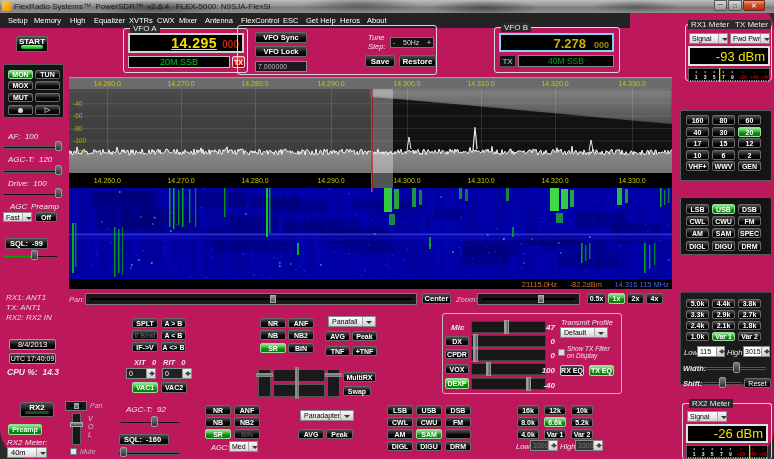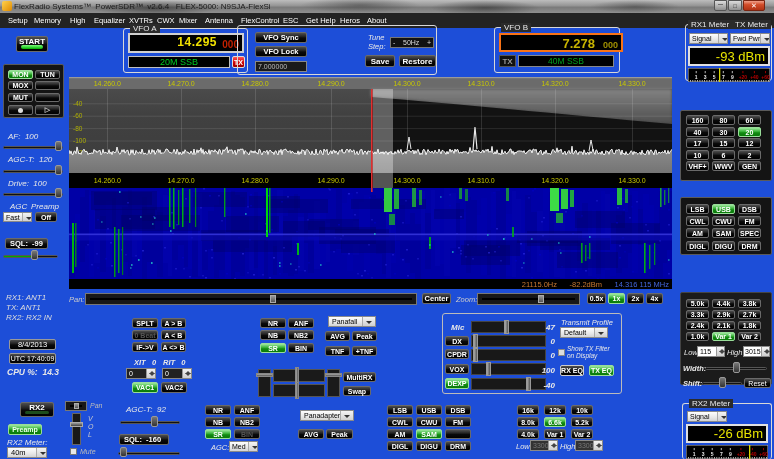--- a/index.html
+++ b/index.html
@@ -1,22 +1,22 @@
 <!DOCTYPE html>
 <html><head><meta charset="utf-8">
 <style>
 *{margin:0;padding:0;box-sizing:border-box;font-family:"Liberation Sans",sans-serif;}
 html,body{width:774px;height:459px;overflow:hidden;background:#2b2b2b;}
-#root{position:absolute;top:0;left:0;width:774px;height:459px;background:#1d4ed8;}
+#root{position:absolute;top:0;left:0;width:774px;height:459px;background:#be185d;border-radius:30px;}
 .abs{position:absolute;}
 
 #title{top:0;left:0;width:774px;height:13px;background:linear-gradient(180deg,#bdbdbd,#949494 45%,#7a7a7a 55%,#8f8f8f);}
 #title .t{position:absolute;left:14px;top:2px;font-size:8px;color:#1a1a1a;white-space:nowrap;}
 
-#menu{top:13px;left:0;width:774px;height:15px;background:#232323;color:#fff;font-size:7.5px;}
+#menu{top:13px;left:0;width:630px;height:15px;background:#232323;color:#fff;font-size:7.5px;}
 #menu span{position:absolute;top:3px;white-space:nowrap;}
 
 .btn{position:absolute;background:linear-gradient(180deg,#4e4e4e 0%,#222 40%,#0a0a0a 55%,#000);border:1px solid #6a6a6a;border-radius:2px;color:#fff;font-weight:bold;text-align:center;}
 .btn.green{background:linear-gradient(180deg,#9fe89f 0%,#35b035 45%,#128a12 60%,#0a7a0a);border-color:#9d9;color:#fff;}
 .btn.dim{color:#555;}
 .lab{position:absolute;color:#e8e8e8;white-space:nowrap;font-style:italic;}
 .grp{position:absolute;border:1px solid #d8d8d8;border-radius:3px;}
 .grp>.gl{position:absolute;top:-5px;left:6px;background:#2b2b2b;padding:0 3px;color:#e8e8e8;font-size:8px;line-height:9px;}
 .combo{position:absolute;background:linear-gradient(180deg,#fefefe,#e8e8e8 60%,#d4d4d4);border:1px solid #8a8a8a;color:#000;overflow:hidden;}
 .combo .ar{position:absolute;right:0;top:0;bottom:0;width:13px;background:linear-gradient(180deg,#f4f4f4,#d0d0d0);border-left:1px solid #aaa;}
@@ -126,21 +126,21 @@
 <div class="lab" style="left:90px;top:402px;font-size:7px;color:#bbb;">Pan</div>
 <div style="position:absolute;left:72px;top:413px;width:9px;height:32px;background:#181818;border:1px solid #666;"></div>
 <div style="position:absolute;left:70px;top:422px;width:13px;height:5px;background:linear-gradient(180deg,#999,#444);border:1px solid #aaa;"></div>
 <div class="lab" style="left:88px;top:415px;font-size:7px;color:#ccc;line-height:8px;">V<br>O<br>L</div>
 <div style="position:absolute;left:70px;top:448px;width:7px;height:7px;background:#e8e8e8;border:1px solid #777;"></div>
 <div class="lab" style="left:80px;top:448px;font-size:7px;color:#bbb;">Mute</div>
 
 <div class="grp" style="left:123px;top:28px;width:125px;height:45px;">
   <div class="gl">VFO A</div>
   <div style="position:absolute;left:4px;top:4px;width:116px;height:20px;background:#000;border:2px solid #d0d0d0;">
-    <span style="position:absolute;right:25px;top:0px;color:#f0e000;font-size:12px;font-weight:bold;letter-spacing:0.5px;">14.295</span>
+    <span style="position:absolute;right:25px;top:0px;color:#f0e000;font-size:14px;font-weight:bold;letter-spacing:0.5px;text-decoration:underline;">14.295</span>
     <span style="position:absolute;right:3px;top:4px;color:#c22000;font-size:10px;font-weight:bold;">000</span>
   </div>
   <div style="position:absolute;left:4px;top:27px;width:102px;height:12px;background:#000;border:1px solid #c0c0c0;text-align:center;color:#00cc22;font-size:9px;line-height:10px;">20M SSB</div>
   <div style="position:absolute;left:108px;top:27px;width:13px;height:12px;background:linear-gradient(180deg,#f55,#c00 60%,#900);border:1px solid #ddd;border-radius:2px;color:#fff;font-size:7px;font-weight:bold;text-align:center;line-height:11px;">TX</div>
 </div>
 
 <div class="grp" style="left:237px;top:25px;width:200px;height:50px;">
   <div class="btn" style="left:17px;top:6px;width:52px;height:11px;font-size:7.5px;line-height:10px;">VFO Sync</div>
   <div class="btn" style="left:17px;top:20px;width:52px;height:11px;font-size:7.5px;line-height:10px;">VFO Lock</div>
   <div style="position:absolute;left:17px;top:35px;width:52px;height:11px;background:#1a1a1a;border:1px solid #888;color:#bbb;font-size:7px;line-height:10px;padding-left:2px;">7.000000</div>
@@ -149,21 +149,21 @@
         <span style="position:absolute;left:2px;">-</span>
         <span style="position:absolute;left:12px;">50Hz</span>
         <span style="position:absolute;right:2px;">+</span>
       </div>
   <div class="btn" style="left:127px;top:29px;width:30px;height:12px;font-size:8px;line-height:11px;">Save</div>
   <div class="btn" style="left:161px;top:29px;width:37px;height:12px;font-size:8px;line-height:11px;">Restore</div>
 </div>
 
 <div class="grp" style="left:494px;top:27px;width:126px;height:46px;">
   <div class="gl">VFO B</div>
-  <div style="position:absolute;left:4px;top:5px;width:124px;height:19px;background:#000;border:2px solid #f97316;">
+  <div style="position:absolute;left:4px;top:5px;width:115px;height:19px;background:#000;border:2px solid #7dd3fc;">
     <span style="position:absolute;right:26px;top:1px;color:#c8b400;font-size:13px;font-weight:bold;">7.278</span>
     <span style="position:absolute;right:3px;top:5px;color:#a09000;font-size:9px;font-weight:bold;">000</span>
   </div>
   <div style="position:absolute;left:4px;top:27px;width:17px;height:12px;background:#111;border:1px solid #555;color:#999;font-size:8px;font-weight:bold;text-align:center;line-height:11px;">TX</div>
   <div style="position:absolute;left:23px;top:27px;width:96px;height:12px;background:#000;border:1px solid #888;text-align:center;color:#00a020;font-size:8.5px;line-height:10px;">40M SSB</div>
 </div>
 
 <div class="grp" style="left:685px;top:24px;width:87px;height:57px;">
   <div class="gl" style="left:2px;">RX1 Meter</div>
   <div class="gl" style="left:46px;">TX Meter</div>

